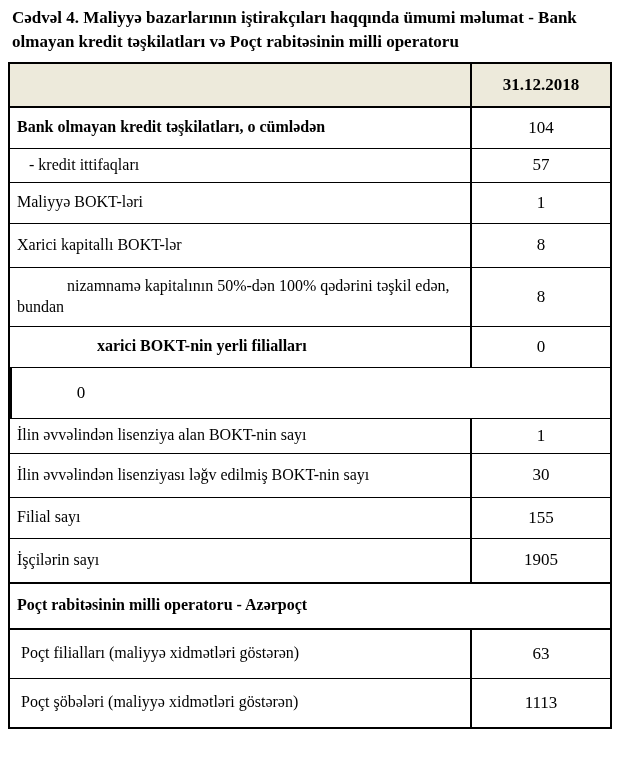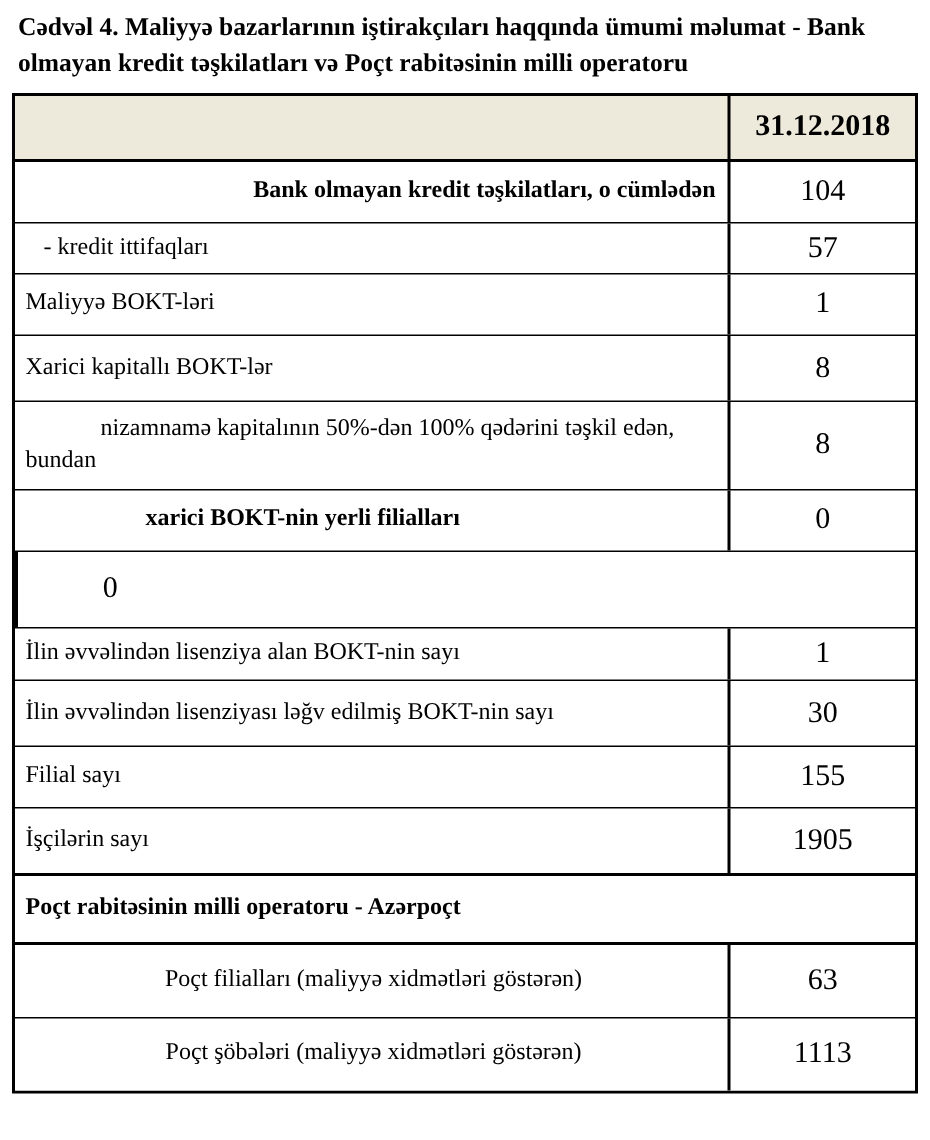--- a/index.html
+++ b/index.html
@@ -37,40 +37,39 @@
   .trow.thick { border-top-width: 2px; }
   .lcell {
     flex: 1;
     display: flex;
     align-items: center;
     padding: 4px 8px 4px 7px;
     font-size: 16px;
     line-height: 1.3;
   }
   .vcell {
-    width: 125px;
+    width: 140px;
     box-sizing: border-box;
     border-left: 2px solid #000000;
     display: flex;
     align-items: center;
     justify-content: center;
-    font-size: 20px;
+    font-size: 17px;
     text-align: center;
   }
   .header-row { background: #edeadb; }
   .header-row .vcell { font-weight: bold; }
-  .bold .lcell { font-weight: bold; justify-content: flex-end; }
+  .bold .lcell { font-weight: bold; }
   .ind1 .lcell { padding-left: 19px; }
   .ind2 .lcell { padding-left: 87px; font-weight: bold; }
   .findent .lcell span {
     display: block;
     text-indent: 50px;
   }
   .center-label .lcell {
-    justify-content: center;
     text-align: center;
     padding-left: 11px;
   }
   .section-row .lcell { font-weight: bold; text-align: right; }
 </style>
 </head>
 <body>
 
 <div class="page">
 

